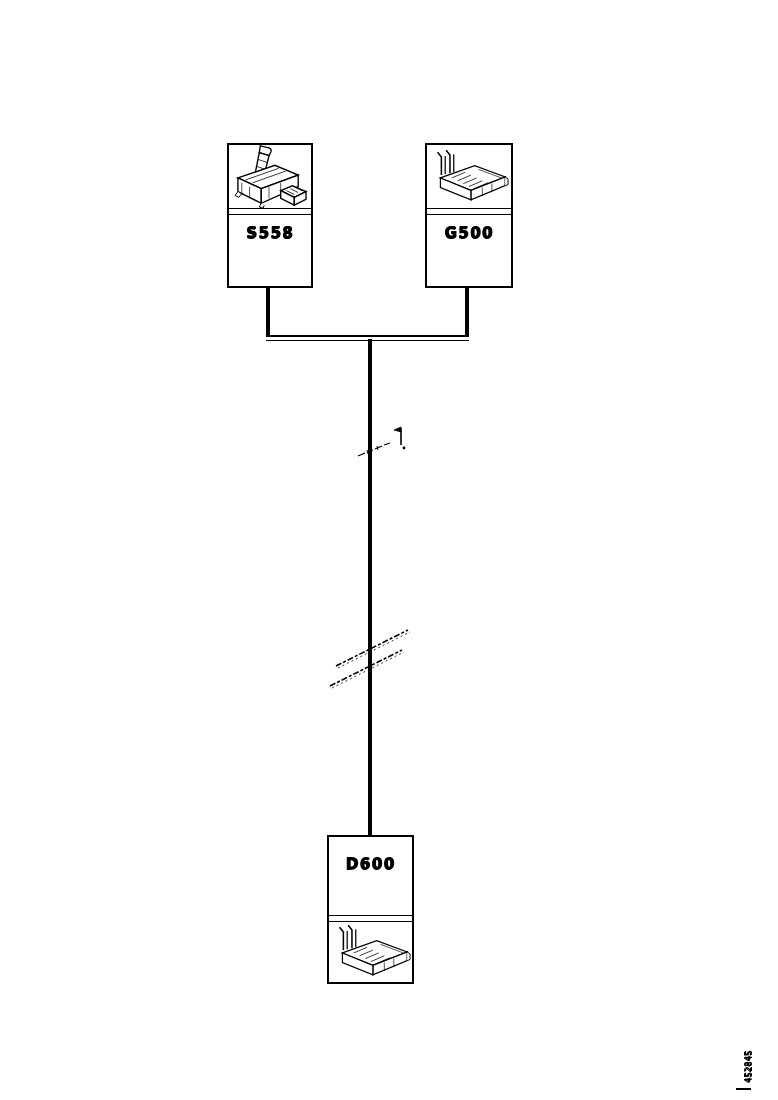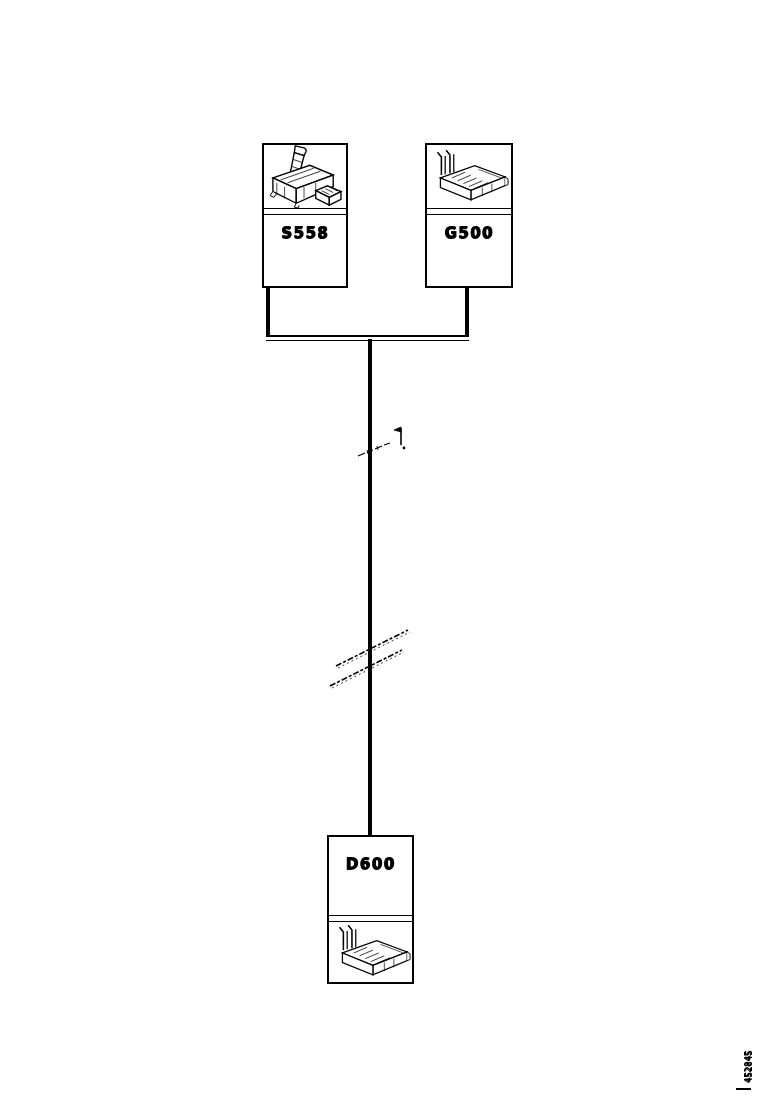--- a/index.html
+++ b/index.html
@@ -45,21 +45,21 @@
     flex: 0 0 auto;
   }
   .comp-label {
     font-size: 15px;
     font-weight: bold;
     letter-spacing: 1.5px;
     color: #000;
     text-shadow: 1px 0 0 #000, 0 1px 0 #000;
     font-family: "DejaVu Sans", sans-serif;
   }
-  #box-s558 { left: 227px; top: 143px; width: 86px; height: 145px; margin-left: 35px; }
+  #box-s558 { left: 227px; top: 143px; width: 86px; height: 145px; }
   #box-s558 .label-section { height: 62px; }
   #box-g500 { left: 425px; top: 143px; width: 88px; height: 145px; }
   #box-g500 .label-section { height: 62px; text-align: right; }
   
   #box-d600 { left: 327px; top: 835px; width: 87px; height: 149px; }
   #box-d600 .label-section { height: 60px; order: 0; padding-top: 18px; }
   #box-d600 .divider { order: 1; }
   #box-d600 .img-section { order: 2; }
 
   

